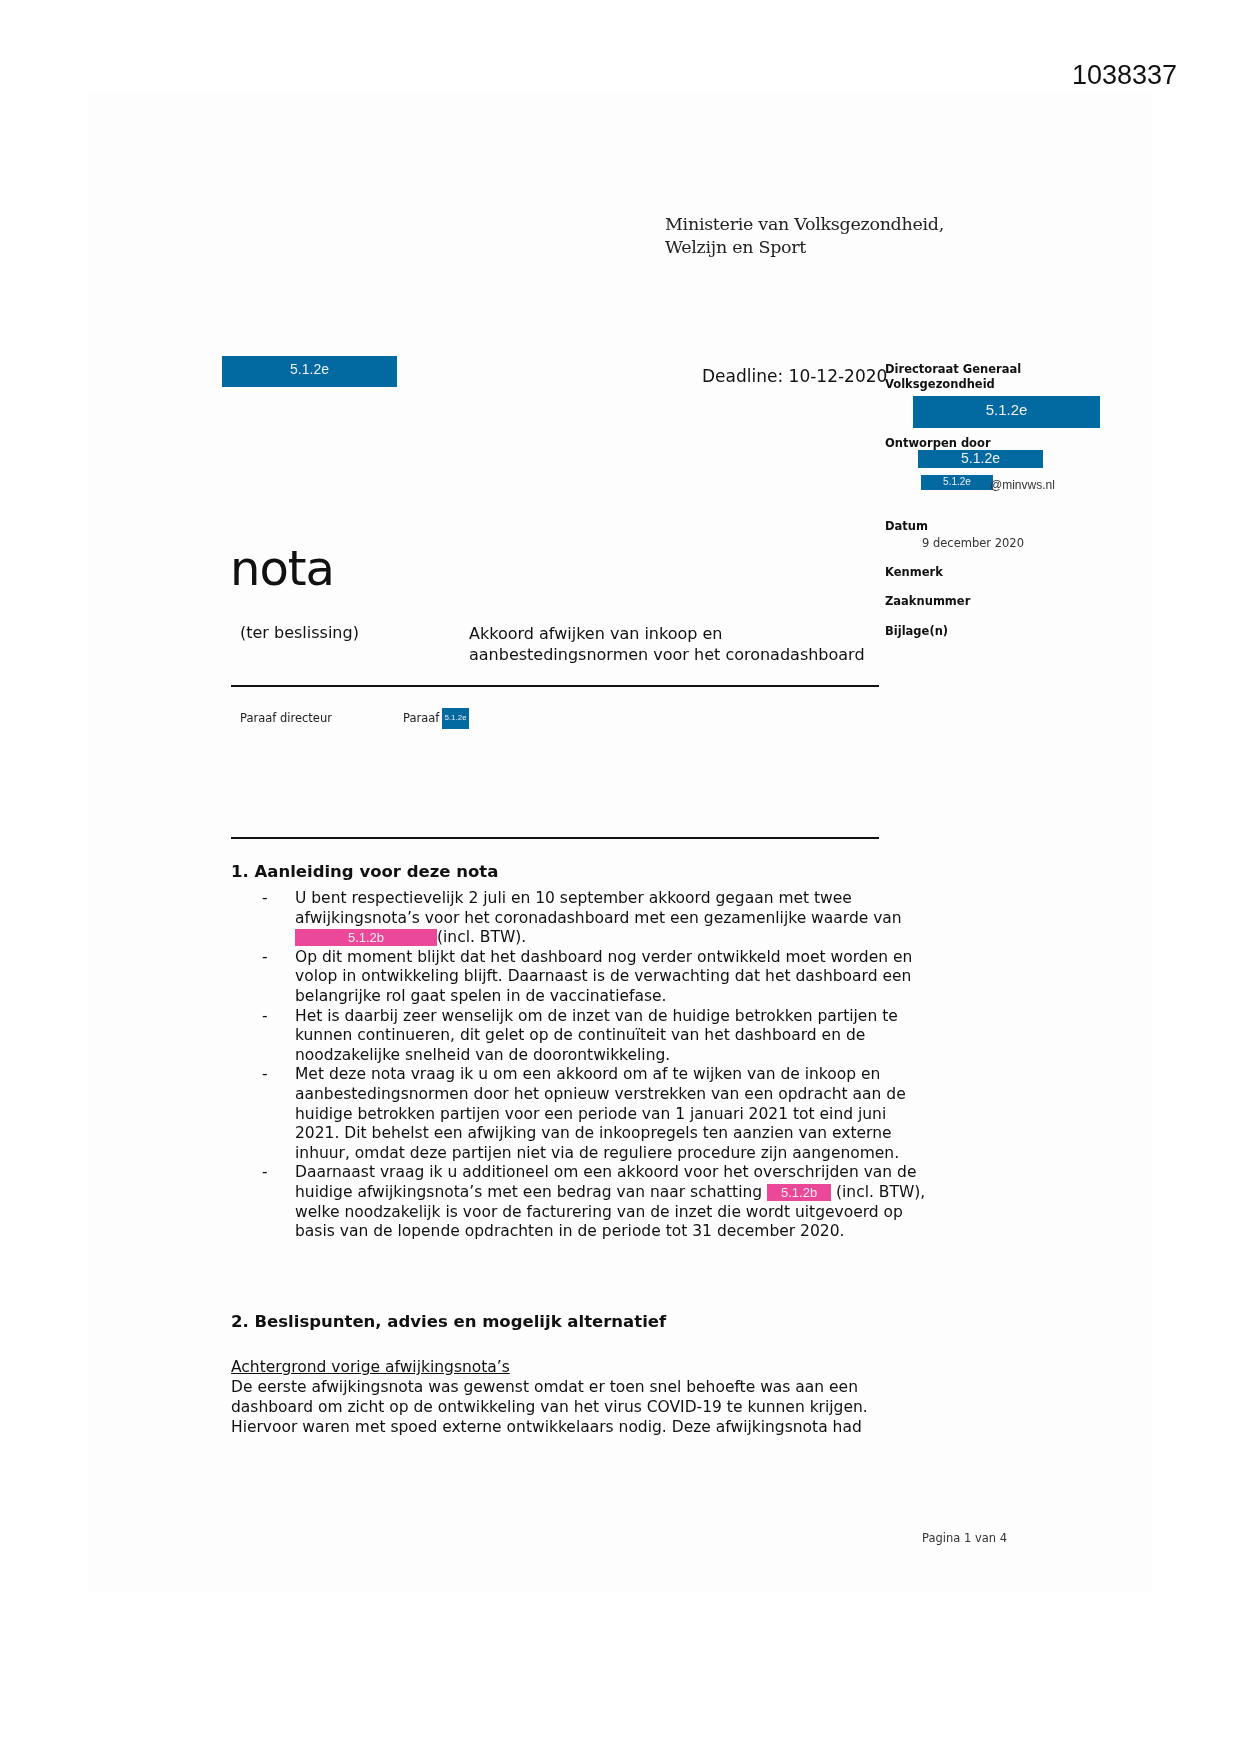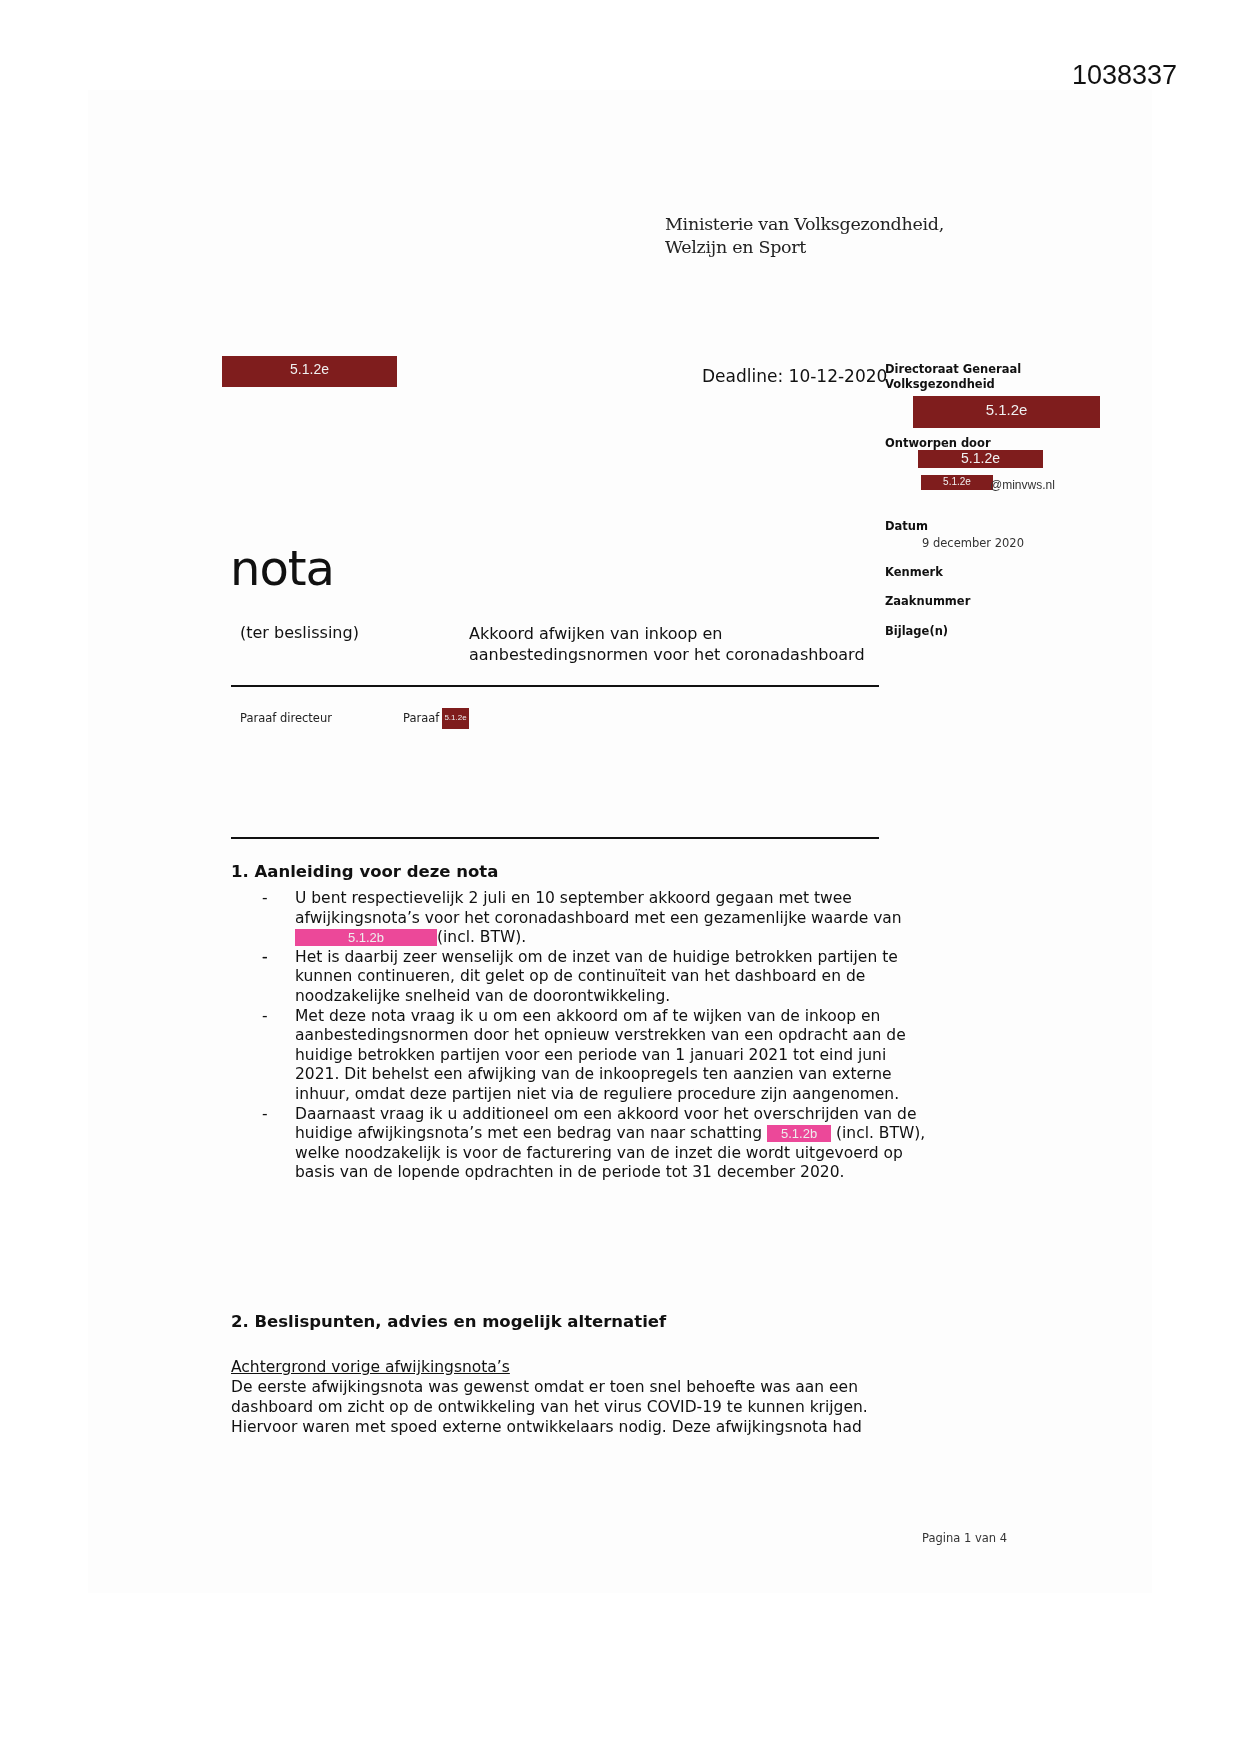--- a/index.html
+++ b/index.html
@@ -4,21 +4,21 @@
   <style>
     html, body { margin:0; padding:0; }
     body {
       width:1241px; height:1754px; position:relative; background:#ffffff;
       font-family:"DejaVu Sans", sans-serif; color:#111;
       overflow:hidden;
     }
     .page-bg { position:absolute; left:88px; top:90px; width:1064px; height:1503px; background:#fdfdfd; }
     .doc-id { position:absolute; left:1072px; top:60px; font-family:"Liberation Sans", sans-serif; font-size:27px; color:#111; }
     .ministry { position:absolute; left:665px; top:213px; font-family:"DejaVu Serif", serif; font-size:17.5px; line-height:23px; color:#222; letter-spacing:-0.3px; }
-    .redact { position:absolute; background:#7f1d1d; color:#f0f0f0; font-family:"Liberation Sans", sans-serif; text-align:center; white-space:nowrap; overflow:hidden; }
+    .redact { position:absolute; background:#0369a1; color:#f0f0f0; font-family:"Liberation Sans", sans-serif; text-align:center; white-space:nowrap; overflow:hidden; }
     .deadline { position:absolute; left:702px; top:366px; font-size:17px; color:#111; }
     .side-label { position:absolute; left:885px; font-size:11.5px; font-weight:bold; color:#111; line-height:15px; }
     .side-value { position:absolute; left:922px; font-size:11.5px; color:#333; }
     .email-suffix { position:absolute; left:990px; top:478px; font-family:"Liberation Sans", sans-serif; font-size:12px; color:#333; }
     .nota-title { position:absolute; left:230px; top:540px; font-size:48px; font-weight:normal; color:#111; letter-spacing:-1px; }
     .subtype { position:absolute; left:240px; top:623px; font-size:16px; color:#111; }
     .subject { position:absolute; left:469px; top:623px; font-size:16px; line-height:21px; color:#111; }
     .rule { position:absolute; left:231px; width:648px; height:2px; background:#111; }
     .paraaf { position:absolute; top:711px; font-size:11.5px; color:#222; }
     .section-heading { position:absolute; left:231px; font-size:16.5px; font-weight:bold; color:#111; }
@@ -81,20 +81,21 @@
 <div class="section-heading" style="top:862px;">1. Aanleiding voor deze nota</div>
 
 <ul class="bullets">
   <li>
     <span class="dash">-</span>
     <span>U bent respectievelijk 2 juli en 10 september akkoord gegaan met twee afwijkingsnota’s voor het coronadashboard met een gezamenlijke waarde van</span>
     <span class="inline-redact" style="width:142px;">5.1.2b</span><span>(incl. BTW).</span>
   </li>
   <li>
     <span class="dash">-</span>
+    <span>Op dit moment blijkt dat het dashboard nog verder ontwikkeld moet worden en volop in ontwikkeling blijft. Daarnaast is de verwachting dat het dashboard een belangrijke rol gaat spelen in de vaccinatiefase.</span>
   </li>
   <li>
     <span class="dash">-</span>
     <span>Het is daarbij zeer wenselijk om de inzet van de huidige betrokken partijen te kunnen continueren, dit gelet op de continuïteit van het dashboard en de noodzakelijke snelheid van de doorontwikkeling.</span>
   </li>
   <li>
     <span class="dash">-</span>
     <span>Met deze nota vraag ik u om een akkoord om af te wijken van de inkoop en aanbestedingsnormen door het opnieuw verstrekken van een opdracht aan de huidige betrokken partijen voor een periode van 1 januari 2021 tot eind juni 2021. Dit behelst een afwijking van de inkoopregels ten aanzien van externe inhuur, omdat deze partijen niet via de reguliere procedure zijn aangenomen.</span>
   </li>
   <li>

